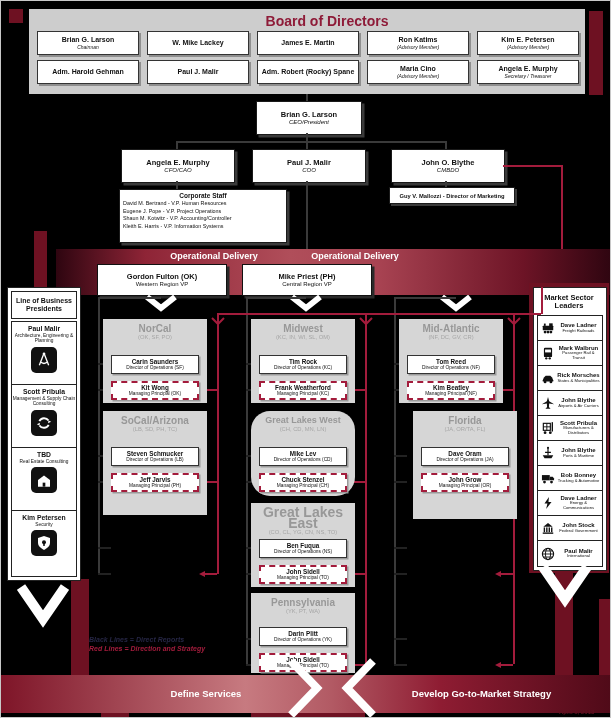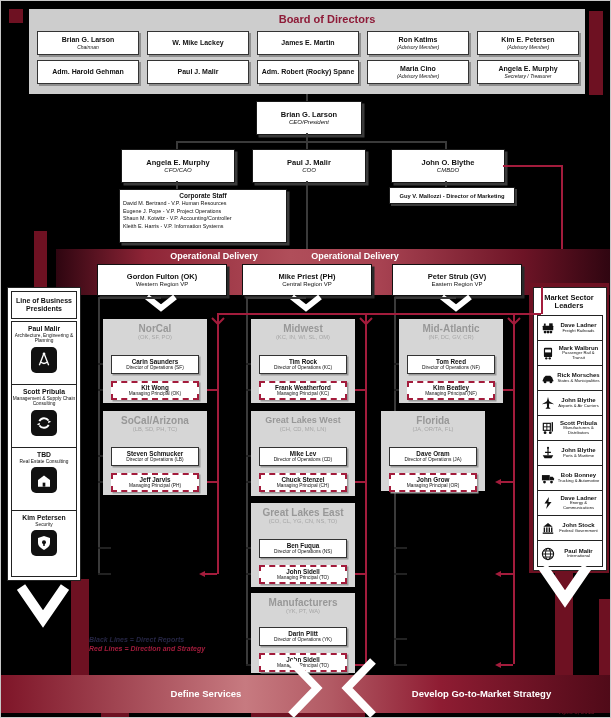--- a/index.html
+++ b/index.html
@@ -1,21 +1,21 @@
 <!DOCTYPE html>
 <html><head>
 <meta charset="utf-8">
 <style>
   html,body{margin:0;padding:0;background:#222;}
   #canvas{position:relative;width:611px;height:718px;background:#000;overflow:hidden;
           font-family:"Liberation Sans",sans-serif;border:1px solid #c8c8c8;box-sizing:border-box;}
   .abs{position:absolute;}
   
   .board{background:#cdcdcd;}
-  .board-title{font-size:11px;font-weight:bold;color:#8e1b38;text-align:center;padding-left:40px;}
+  .board-title{font-size:14px;font-weight:bold;color:#8e1b38;text-align:center;padding-left:40px;}
   .mbox{background:#fff;border:1px solid #333;box-shadow:2px 2px 0 #8f8f8f;text-align:center;
         display:flex;flex-direction:column;justify-content:center;}
   .mbox .nm{font-size:7px;font-weight:bold;color:#111;line-height:8px;}
   .mbox .rl2{font-size:5px;font-style:italic;color:#111;line-height:6px;}
   
   .ebox{background:#fff;border:1px solid #1a1a1a;box-shadow:2.5px 2.5px 0 #3a3a3a;text-align:center;
         display:flex;flex-direction:column;justify-content:center;}
   .ebox .nm{font-size:7.5px;font-weight:bold;color:#111;line-height:9px;}
   .ebox .rl2{font-size:6px;font-style:italic;color:#111;line-height:7px;}
   .staff{background:#fff;border:1px solid #1a1a1a;box-shadow:2.5px 2.5px 0 #3a3a3a;padding:2px 3px;}
@@ -178,24 +178,20 @@
   <div class="abs odlabel" style="left:284px;top:250px;width:140px;">Operational Delivery</div>
 
   <div class="abs vpbox" style="left:96px;top:263px;width:128px;height:30px;">
     <div class="nm">Gordon Fulton (OK)</div>
     <div class="rl2">Western Region VP</div>
   </div>
   <div class="abs vpbox" style="left:241px;top:263px;width:128px;height:30px;">
     <div class="nm">Mike Priest (PH)</div>
     <div class="rl2">Central Region VP</div>
   </div>
-  <div class="abs vpbox" style="left:391px;top:263px;width:128px;height:30px;">
-    <div class="nm">Peter Strub (GV)</div>
-    <div class="rl2">Eastern Region VP</div>
-  </div>
   <svg class="abs" style="left:143px;top:294px;" width="34" height="17">
     <path d="M3 2 L17 13 L31 2" fill="none" stroke="#fff" stroke-width="6"></path>
   </svg>
   <svg class="abs" style="left:288px;top:294px;" width="34" height="17">
     <path d="M3 2 L17 13 L31 2" fill="none" stroke="#fff" stroke-width="6"></path>
   </svg>
   <svg class="abs" style="left:438px;top:294px;" width="34" height="17">
     <path d="M3 2 L17 13 L31 2" fill="none" stroke="#fff" stroke-width="6"></path>
   </svg>
 
@@ -465,21 +461,21 @@
     <div class="rc">(OK, SF, PO)</div>
     <div class="dbox">
         <div class="nm">Carin Saunders</div>
         <div class="rl2">Director of Operations (SF)</div>
       </div>
     <div class="pbox">
         <div class="nm">Kit Wong</div>
         <div class="rl2">Managing Principal (OK)</div>
       </div>
   </div>
-  <div class="panel" style="left:102px;top:410px;height:84px;">
+  <div class="panel" style="left:102px;top:410px;height:104px;">
     <div class="rt">SoCal/Arizona</div>
     <div class="rc">(LB, SD, PH, TC)</div>
     <div class="dbox">
         <div class="nm">Steven Schmucker</div>
         <div class="rl2">Director of Operations (LB)</div>
       </div>
     <div class="pbox">
         <div class="nm">Jeff Jarvis</div>
         <div class="rl2">Managing Principal (PH)</div>
       </div>
@@ -490,46 +486,46 @@
     <div class="rc">(KC, IN, WI, SL, OM)</div>
     <div class="dbox">
         <div class="nm">Tim Rock</div>
         <div class="rl2">Director of Operations (KC)</div>
       </div>
     <div class="pbox">
         <div class="nm">Frank Weatherford</div>
         <div class="rl2">Managing Principal (KC)</div>
       </div>
   </div>
-  <div class="panel" style="left:250px;top:410px;height:85px;">
+  <div class="panel" style="left:250px;top:410px;height:85px;border-radius:19px;">
     <div class="rt" style="font-size:9px;">Great Lakes West</div>
     <div class="rc">(CH, CD, MN, LN)</div>
     <div class="dbox">
         <div class="nm">Mike Lev</div>
         <div class="rl2">Director of Operations (CD)</div>
       </div>
     <div class="pbox">
         <div class="nm">Chuck Stenzel</div>
         <div class="rl2">Managing Principal (CH)</div>
       </div>
   </div>
   <div class="panel" style="left:250px;top:502px;height:84px;">
-    <div class="rt" style="font-size:10px;">Great Lakes East</div>
+    <div class="rt" style="font-size:14px;">Great Lakes East</div>
     <div class="rc">(CO, CL, YG, CN, NS, TO)</div>
     <div class="dbox">
         <div class="nm">Ben Fuqua</div>
         <div class="rl2">Director of Operations (NS)</div>
       </div>
     <div class="pbox">
         <div class="nm">John Sidell</div>
         <div class="rl2">Managing Principal (TO)</div>
       </div>
   </div>
   <div class="panel" style="left:250px;top:592px;height:80px;">
-    <div class="rt">Manufacturers</div>
+    <div class="rt">Pennsylvania</div>
     <div class="rc">(YK, PT, WA)</div>
     <div class="dbox" style="top:34px;">
         <div class="nm">Darin Plitt</div>
         <div class="rl2">Director of Operations (YK)</div>
       </div>
     <div class="pbox" style="top:60px;">
         <div class="nm">John Sidell</div>
         <div class="rl2">Managing Principal (TO)</div>
       </div>
   </div>
@@ -539,21 +535,21 @@
     <div class="rc">(NF, DC, GV, CR)</div>
     <div class="dbox">
         <div class="nm">Tom Reed</div>
         <div class="rl2">Director of Operations (NF)</div>
       </div>
     <div class="pbox">
         <div class="nm">Kim Beatley</div>
         <div class="rl2">Managing Principal (NF)</div>
       </div>
   </div>
-  <div class="panel" style="left:380px;top:410px;height:80px;">
+  <div class="panel" style="left:412px;top:410px;height:108px;">
     <div class="rt">Florida</div>
     <div class="rc">(JA, OR/TA, FL)</div>
     <div class="dbox">
         <div class="nm">Dave Oram</div>
         <div class="rl2">Director of Operations (JA)</div>
       </div>
     <div class="pbox">
         <div class="nm">John Grow</div>
         <div class="rl2">Managing Principal (OR)</div>
       </div>

